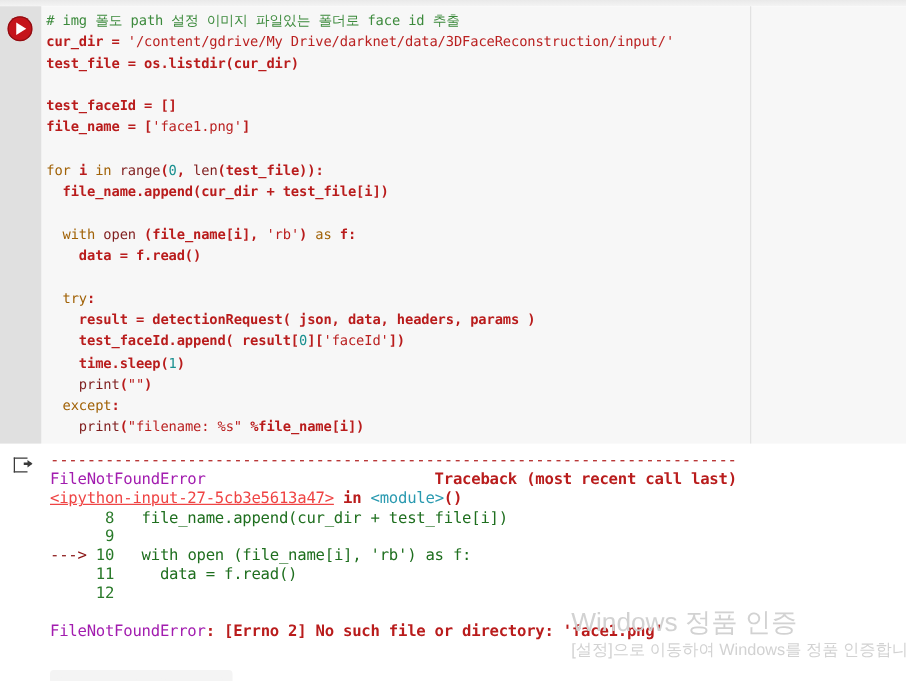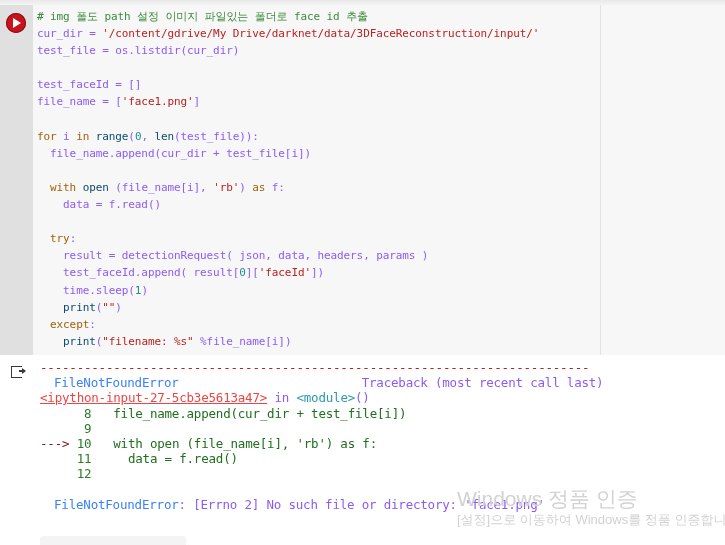--- a/index.html
+++ b/index.html
@@ -69,23 +69,23 @@
     width: 560px;
     font-size: 11px;
     line-height: 17.1px;
     white-space: pre;
     color: #000000;
     letter-spacing: -0.1px;
   }            
   .cm { color: #3c8a3c; }            
   .s  { color: #ba2121; margin-top: 41px; }            
   .k  { color: #a16207; }            
-  .nb { color: #0c4a6e; }            
+  .nb { color: #7f1d1d; }            
   .mi { color: #1a9090; }            
-  .nf { color: #8b5cf6; }            
+  .nf { color: #b91c1c; font-weight: bold; }            
 
   
   .output-area {
     position: absolute;
     left: 0; top: 355px;
     width: 725px;
     height: 190px;
     background: #ffffff;
   }
   .out-icon {
@@ -116,21 +116,21 @@
     position: absolute;
     left: 40px;
     top: 5px;
     width: 690px;
     font-size: 12.5px;
     line-height: 15.2px;
     white-space: pre;
     color: #000000;
     letter-spacing: -0.2px;
   }
-  .errname  { color: #3b82f6; margin-left: 14px; }
+  .errname  { color: #a21caf; }
   .tblink   { color: #ef4444; text-decoration: underline; }
   .tbmod    { color: #2a9ab0; }
   .lineno   { color: #2a7a2a; }
   .tbcode   { color: #1f6f1f; }
   .arrow    { color: #8a1414; }
   .rule     { color: #b32424; }
 
   
   .so-button {
     position: absolute;

